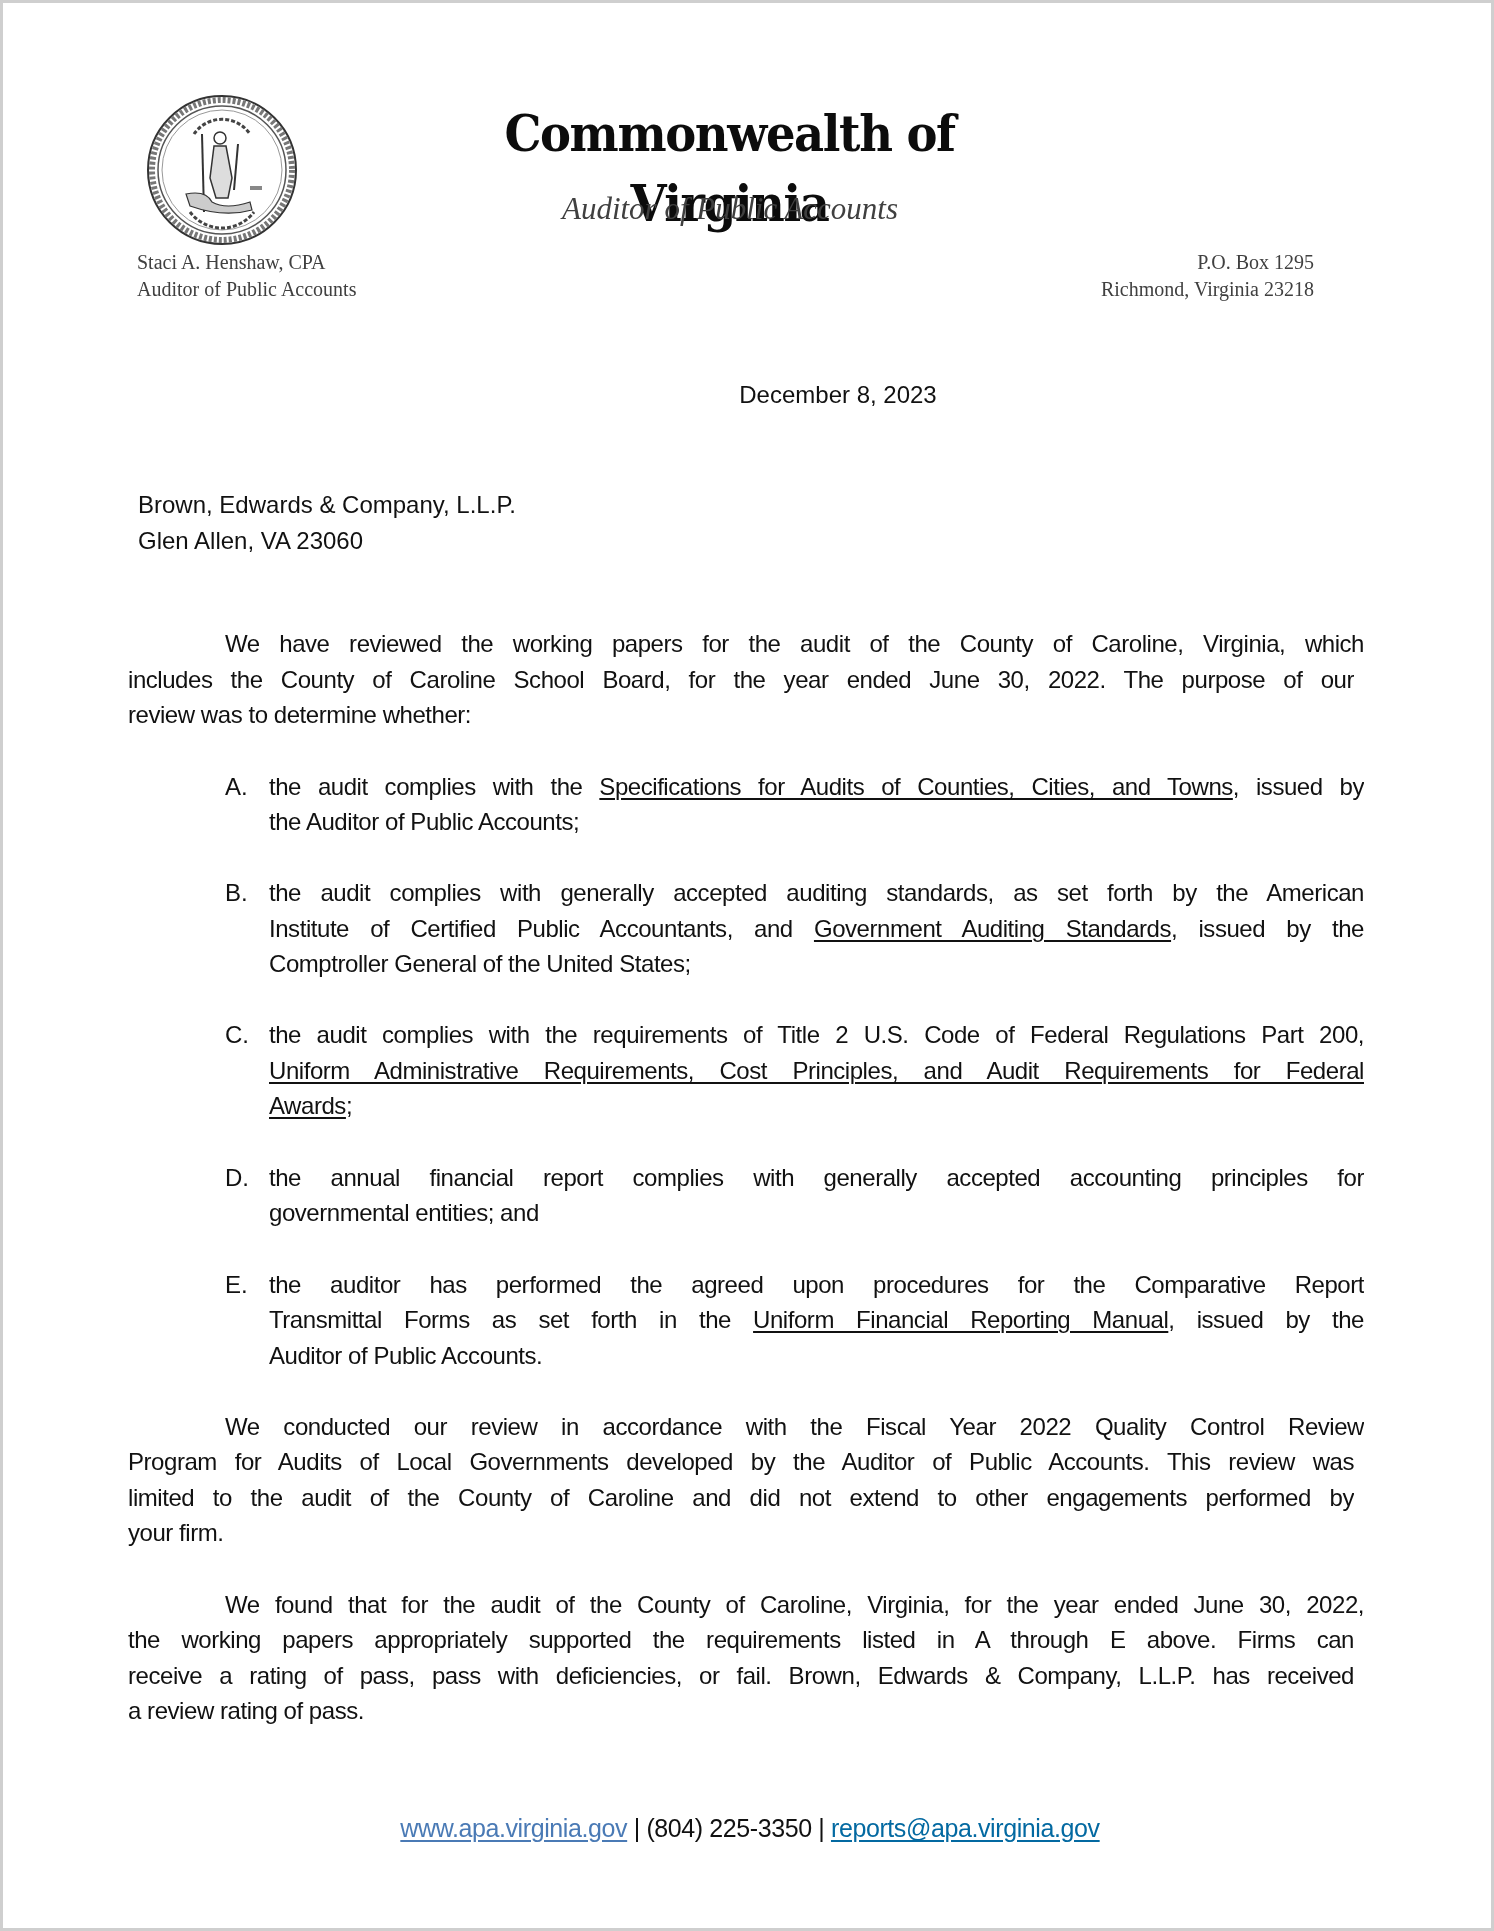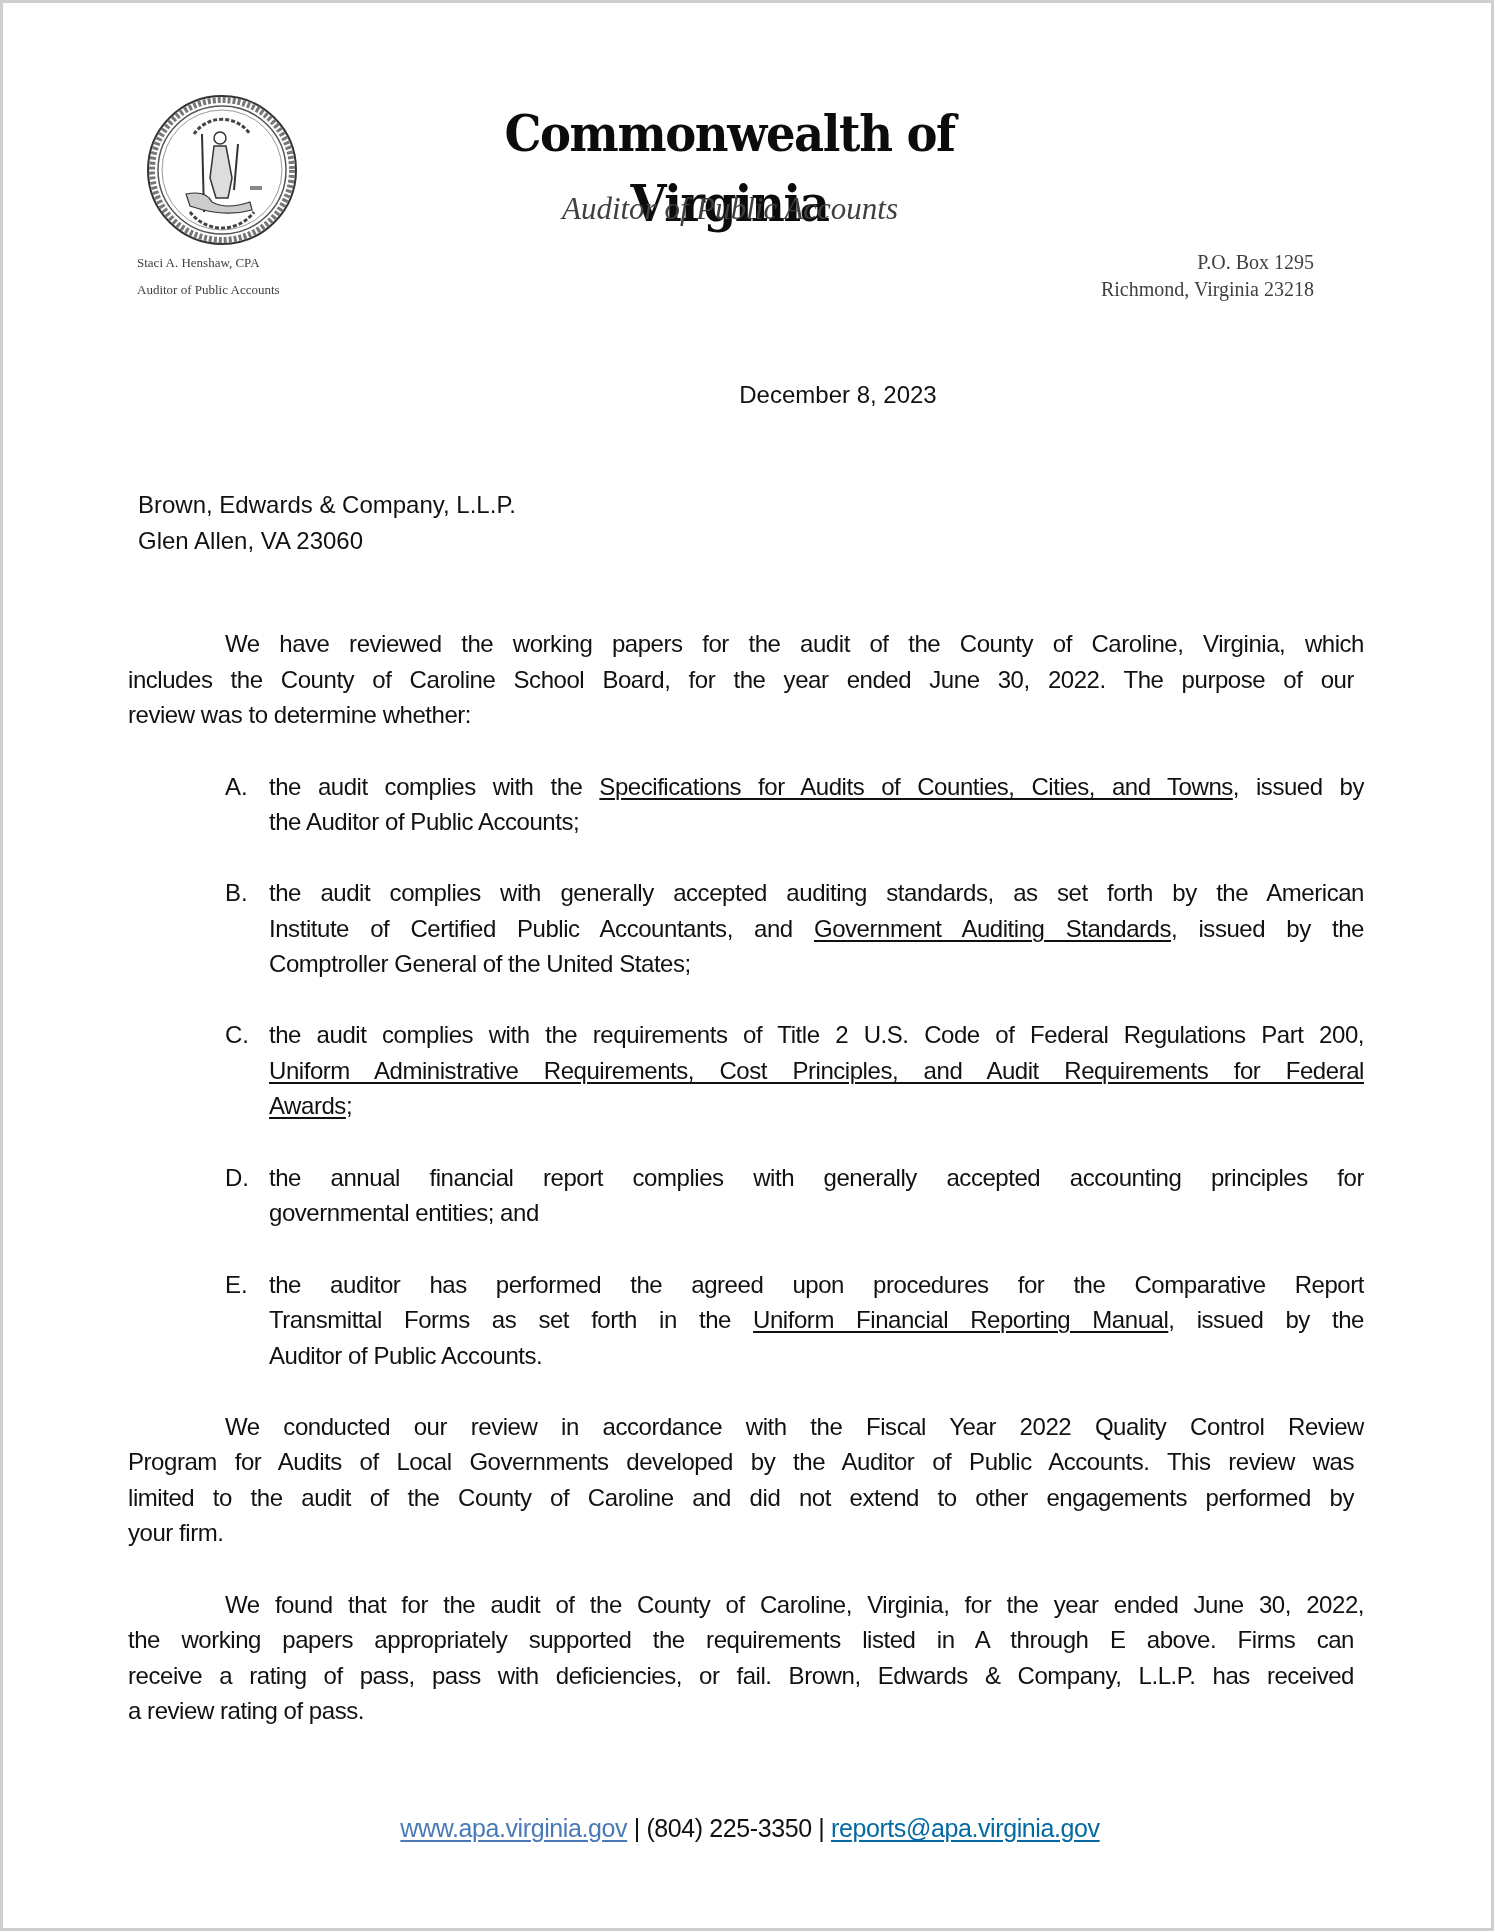--- a/index.html
+++ b/index.html
@@ -16,21 +16,21 @@
   .title {
     position: absolute; left: 404px; top: 96px; width: 645px; height: 70px;
     font-family: "DejaVu Serif", "Liberation Serif", serif; font-weight: bold;
     font-size: 50px; line-height: 70px; letter-spacing: -1.5px; text-align: center;
     color: #0c0c0c; transform: scaleX(0.93); transform-origin: center;
   }
   .subtitle {
     position: absolute; left: 500px; top: 188px; width: 454px; text-align: center;
     font-style: italic; font-size: 31px; line-height: 36px;
   }
-  .hdr-left { position: absolute; left: 134px; top: 246px; font-size: 13px; line-height: 27px; }
+  .hdr-left { position: absolute; left: 134px; top: 246px; font-size: 20px; line-height: 27px; }
   .hdr-right { position: absolute; right: 177px; top: 246px; font-size: 20px; line-height: 27px; text-align: right; }
 
   .date { position: absolute; left: 600px; width: 470px; top: 377px; text-align: center; font-size: 24px; line-height: 30px; }
 
   .addr { position: absolute; left: 135px; top: 484px; font-size: 24px; line-height: 35.5px; }
 
   .line {
     position: absolute; height: 34px; font-size: 24px; line-height: 34px;
     letter-spacing: -0.45px; word-spacing: 0px;
     text-align: justify; text-align-last: justify; white-space: normal; overflow: hidden;

